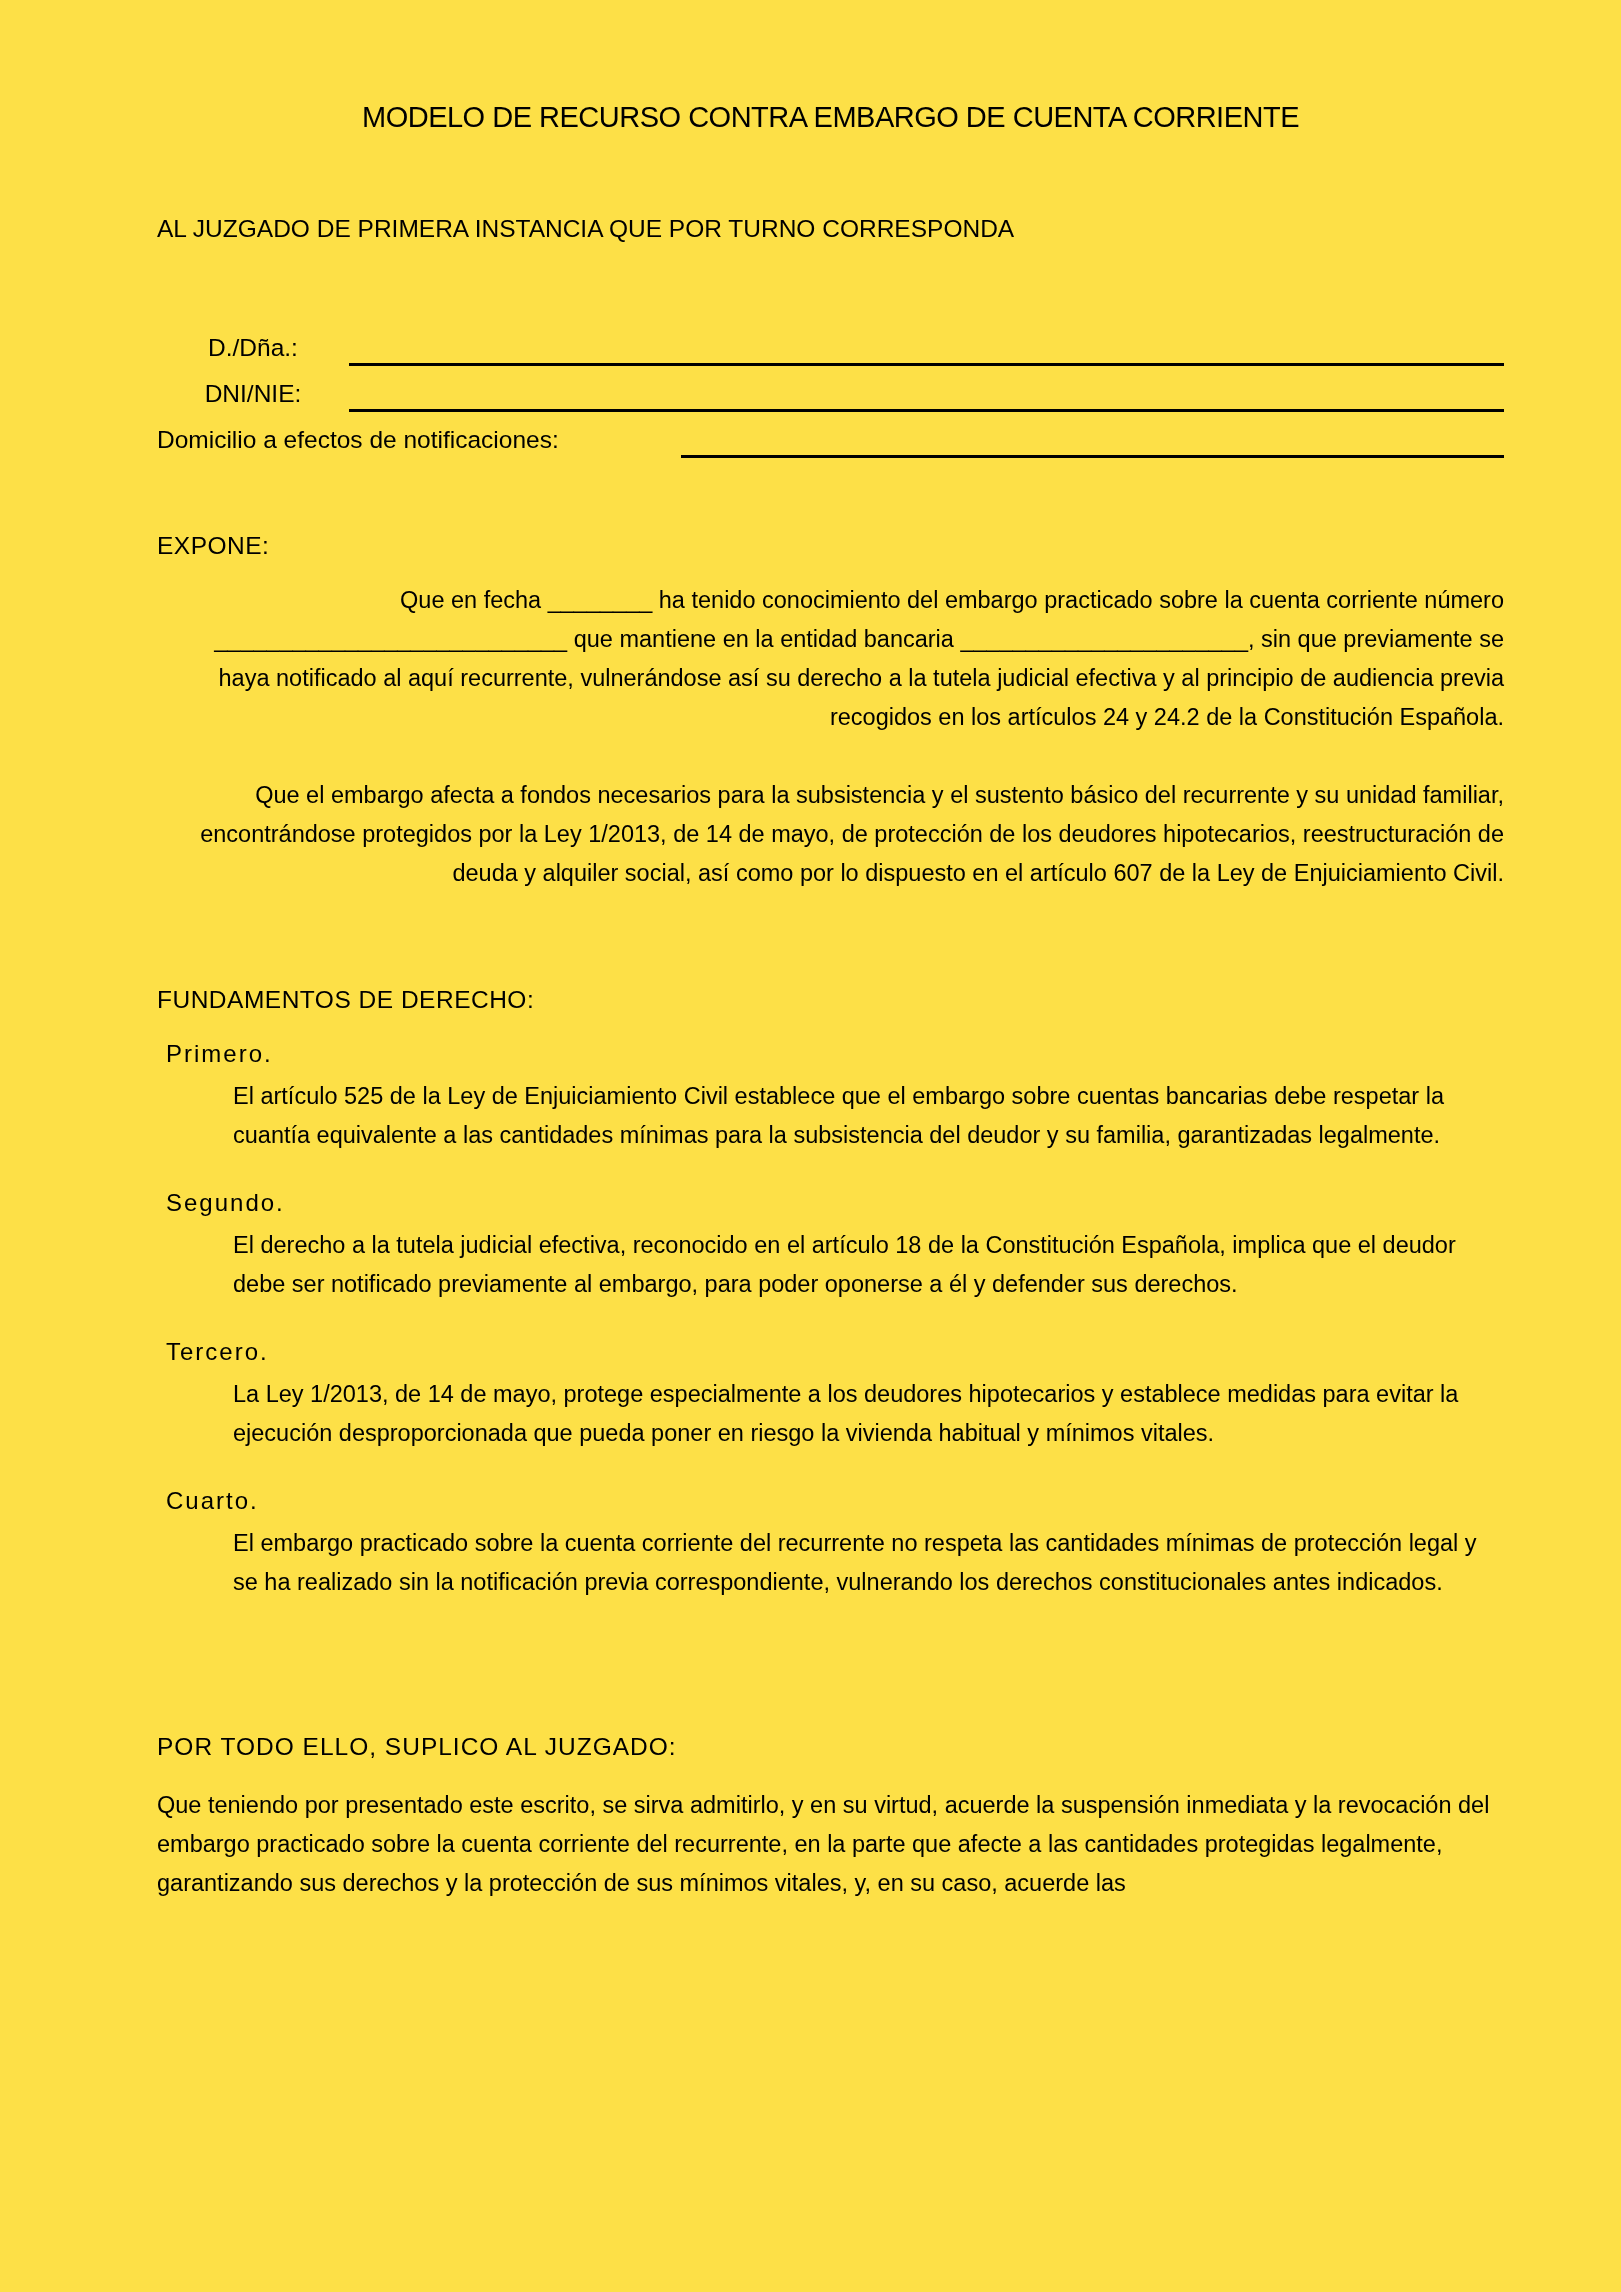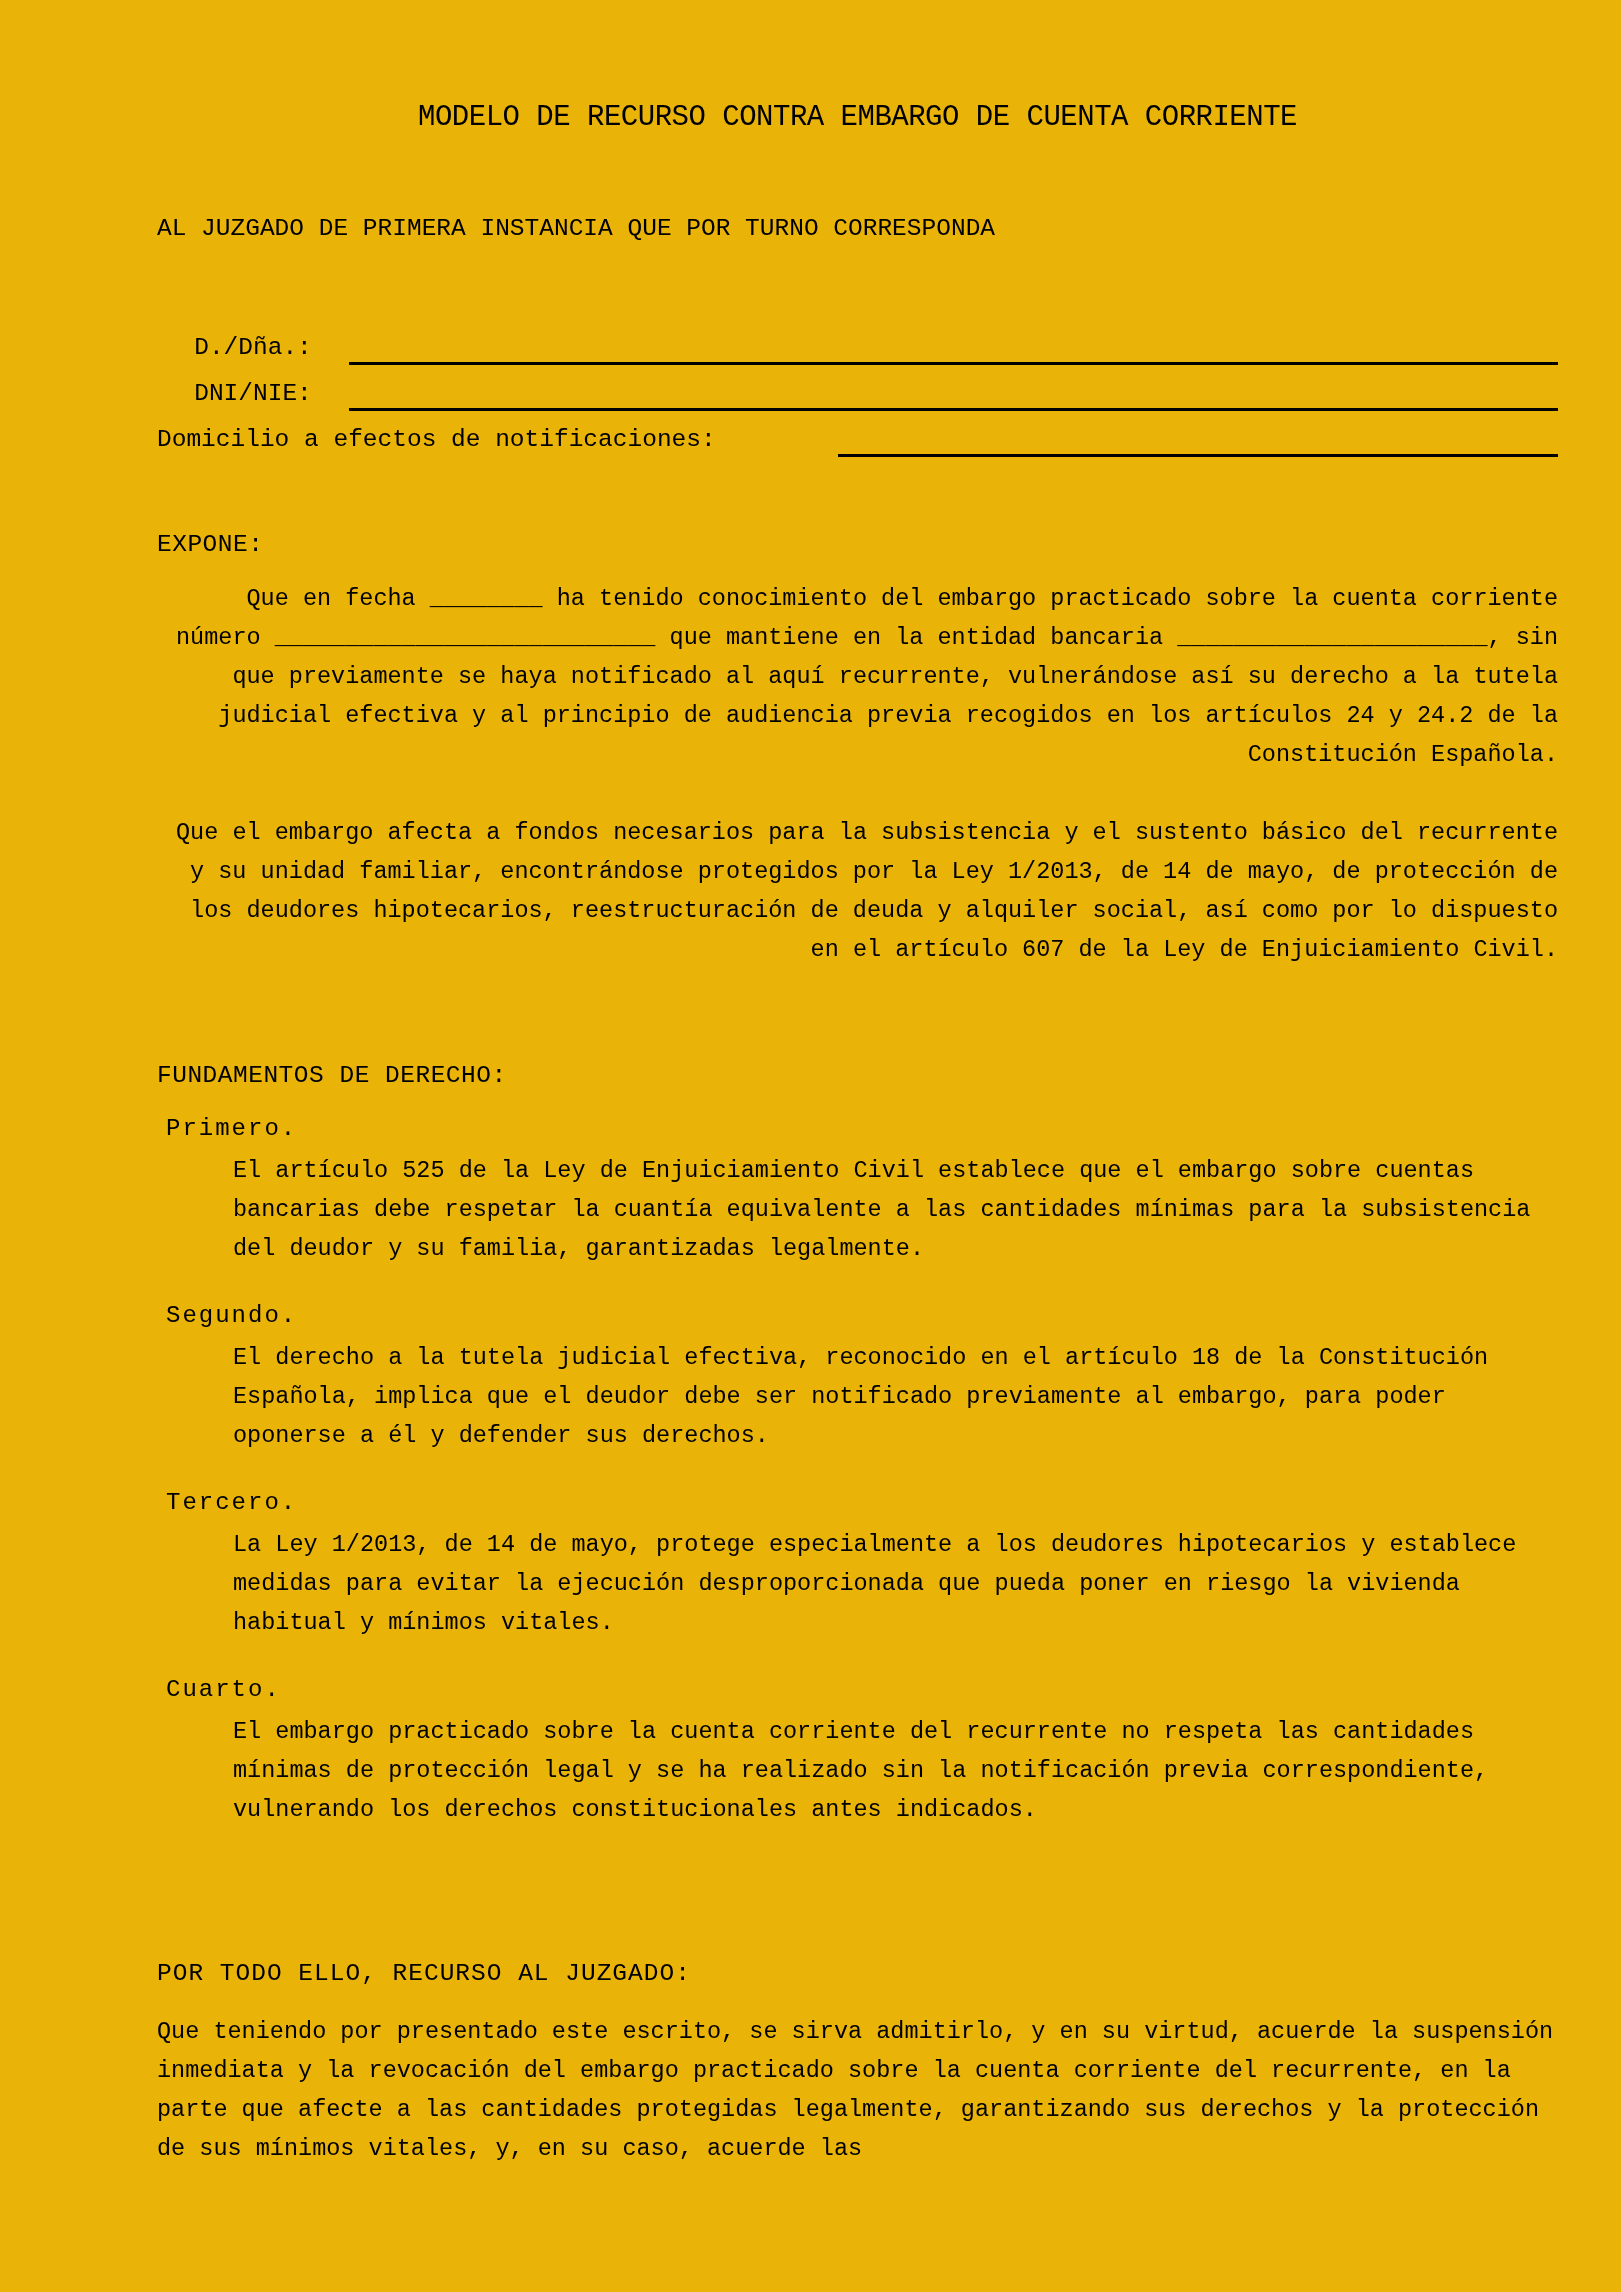--- a/index.html
+++ b/index.html
@@ -3,25 +3,25 @@
 <meta charset="utf-8">
 <style>
   html, body {
     margin: 0;
     padding: 0;
     background: #ffffff;
   }
   .page {
     width: 1621px;
     height: 2293px;
-    background: #eab308;
+    background: #fde047;
     color: #000000;
-    font-family: Liberation Mono, monospace;
+    font-family: Liberation Sans, sans-serif;
     box-sizing: border-box;
-    padding: 101px 63px 0 157px;
+    padding: 101px 117px 0 157px;
     overflow: hidden;
   }
   .doc-title {
     text-align: center;
     font-size: 29px;
     font-weight: normal;
     letter-spacing: -0.5px;
     margin: 0 0 81px 0;
     white-space: nowrap;
   }
@@ -137,18 +137,18 @@
   <div>
     <p class="fund-label">Tercero.</p>
     <p class="fund-text">La Ley 1/2013, de 14 de mayo, protege especialmente a los deudores hipotecarios y establece medidas para evitar la ejecución desproporcionada que pueda poner en riesgo la vivienda habitual y mínimos vitales.</p>
   </div>
 
   <div>
     <p class="fund-label">Cuarto.</p>
     <p class="fund-text last">El embargo practicado sobre la cuenta corriente del recurrente no respeta las cantidades mínimas de protección legal y se ha realizado sin la notificación previa correspondiente, vulnerando los derechos constitucionales antes indicados.</p>
   </div>
 
-  <p class="suplico-heading">POR TODO ELLO, RECURSO AL JUZGADO:</p>
+  <p class="suplico-heading">POR TODO ELLO, SUPLICO AL JUZGADO:</p>
 
   <p class="suplico-para">Que teniendo por presentado este escrito, se sirva admitirlo, y en su virtud, acuerde la suspensión inmediata y la revocación del embargo practicado sobre la cuenta corriente del recurrente, en la parte que afecte a las cantidades protegidas legalmente, garantizando sus derechos y la protección de sus mínimos vitales, y, en su caso, acuerde las</p>
 
 </div>
 
 
 </body></html>

